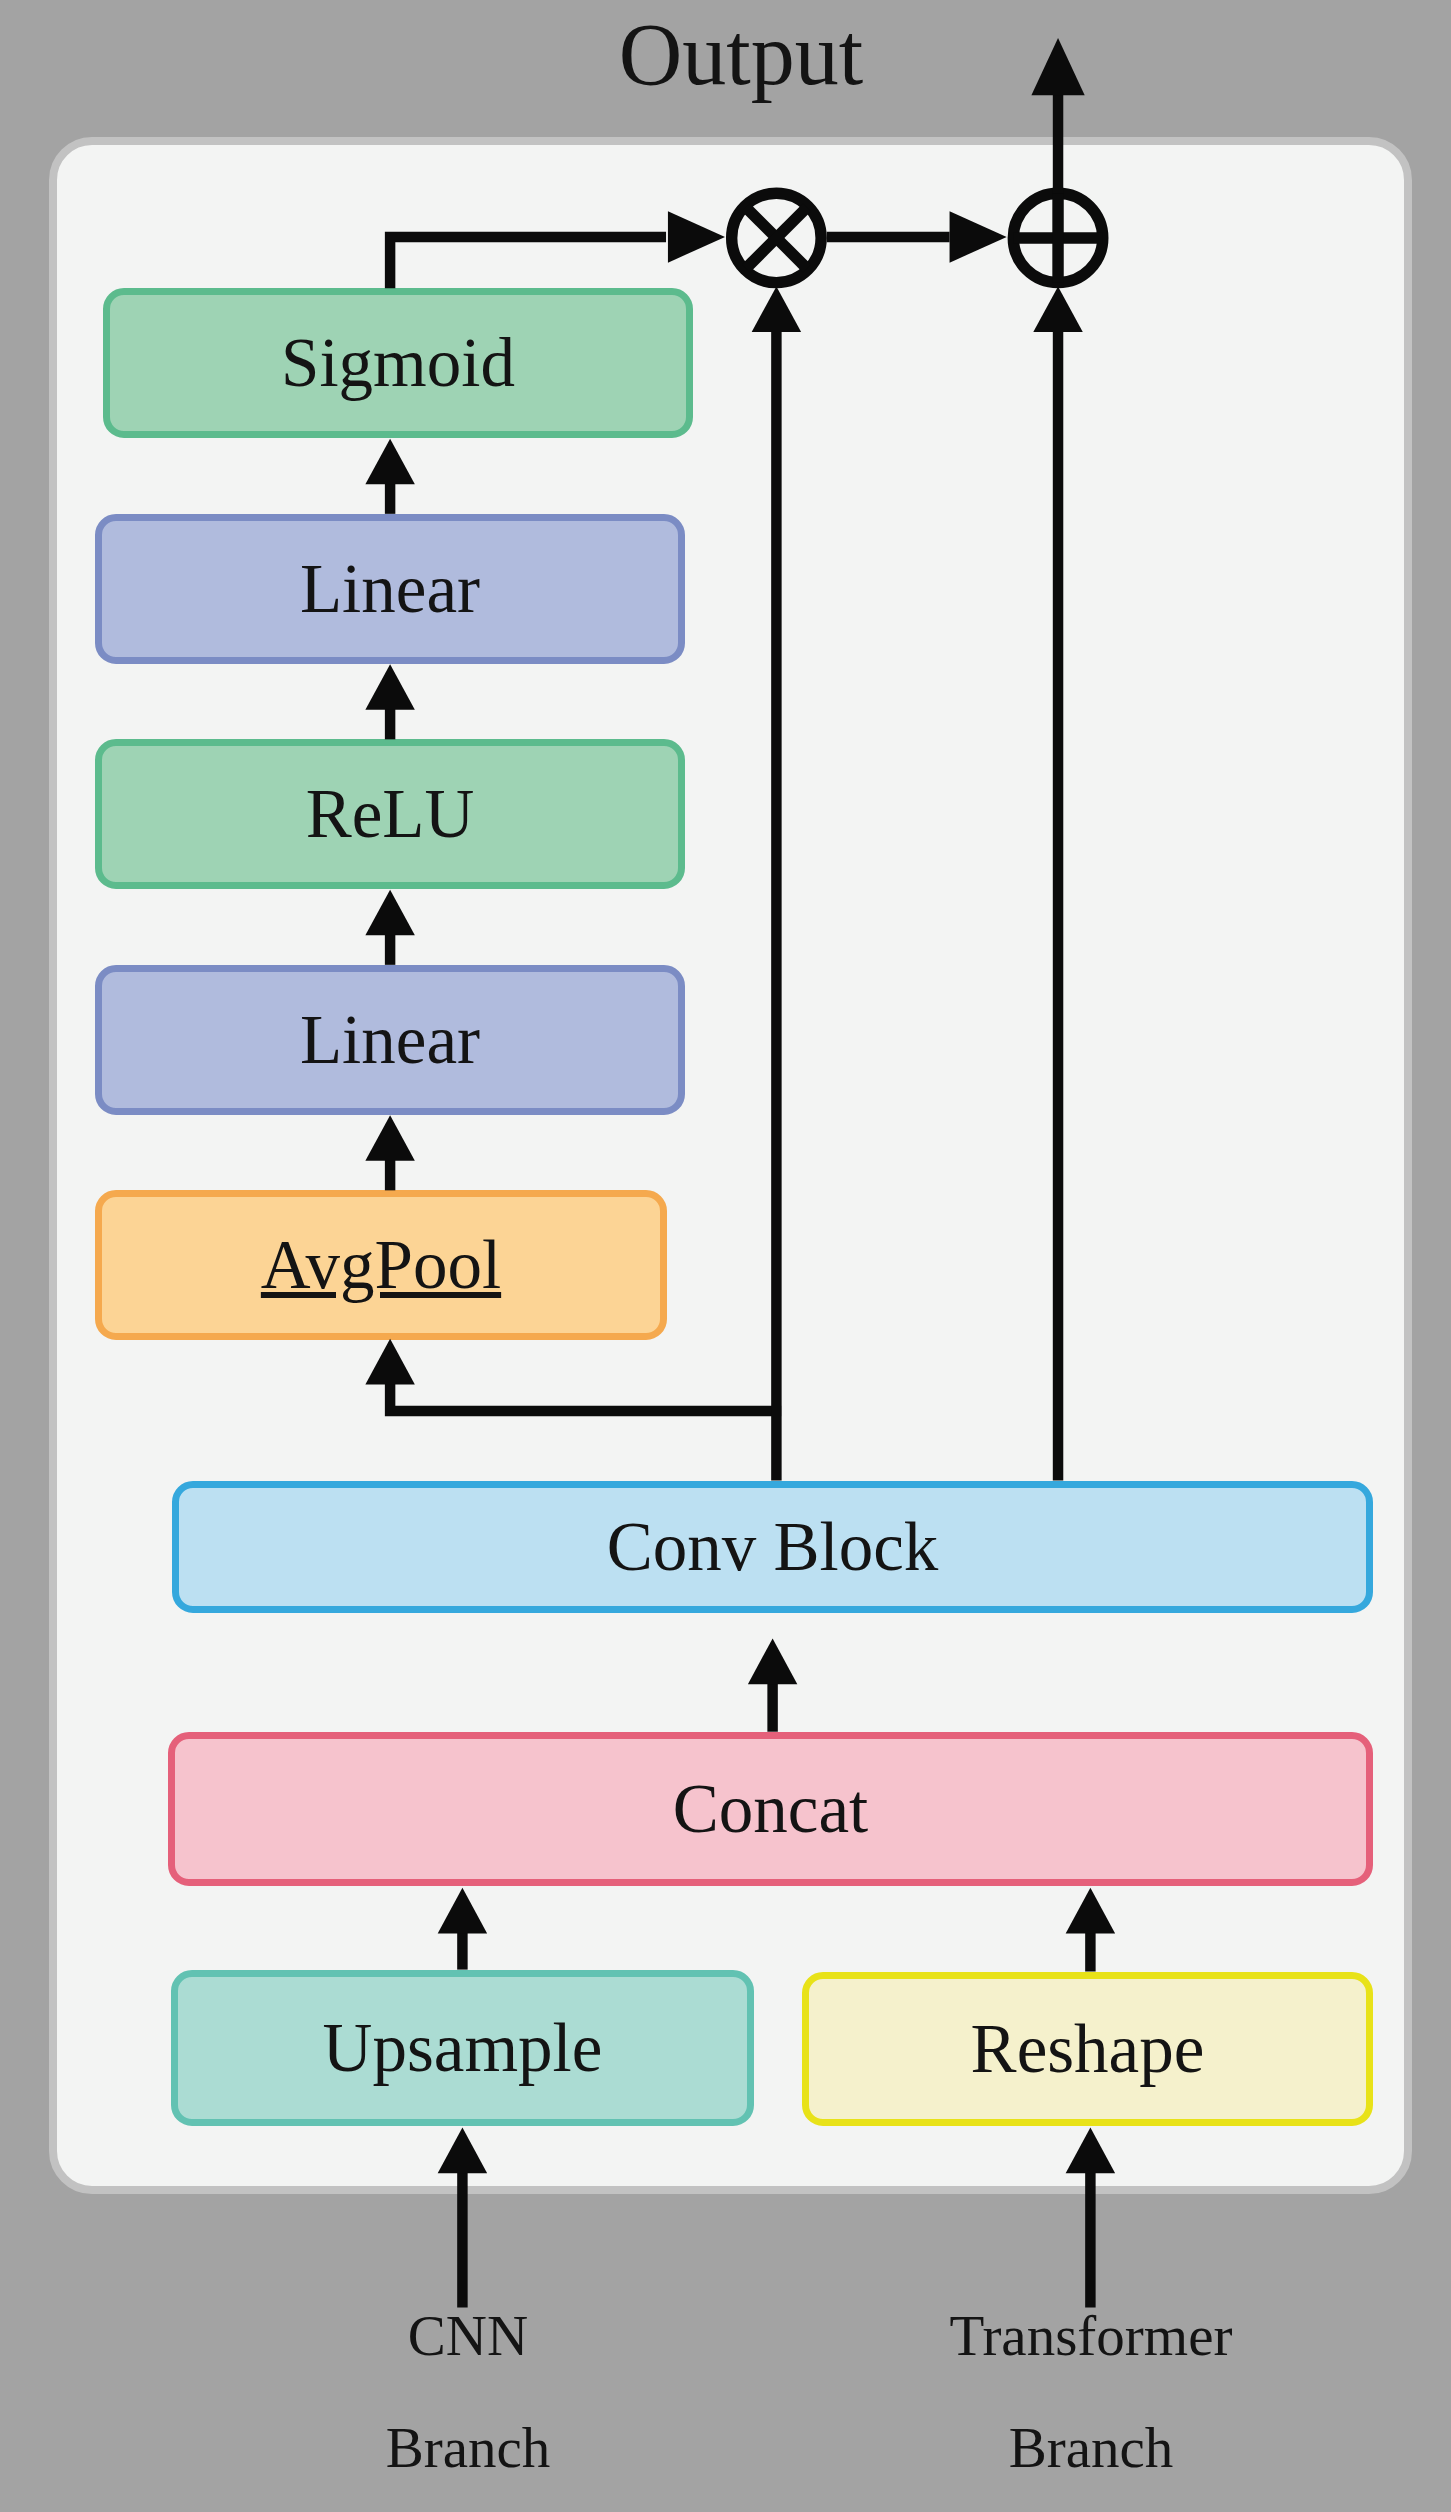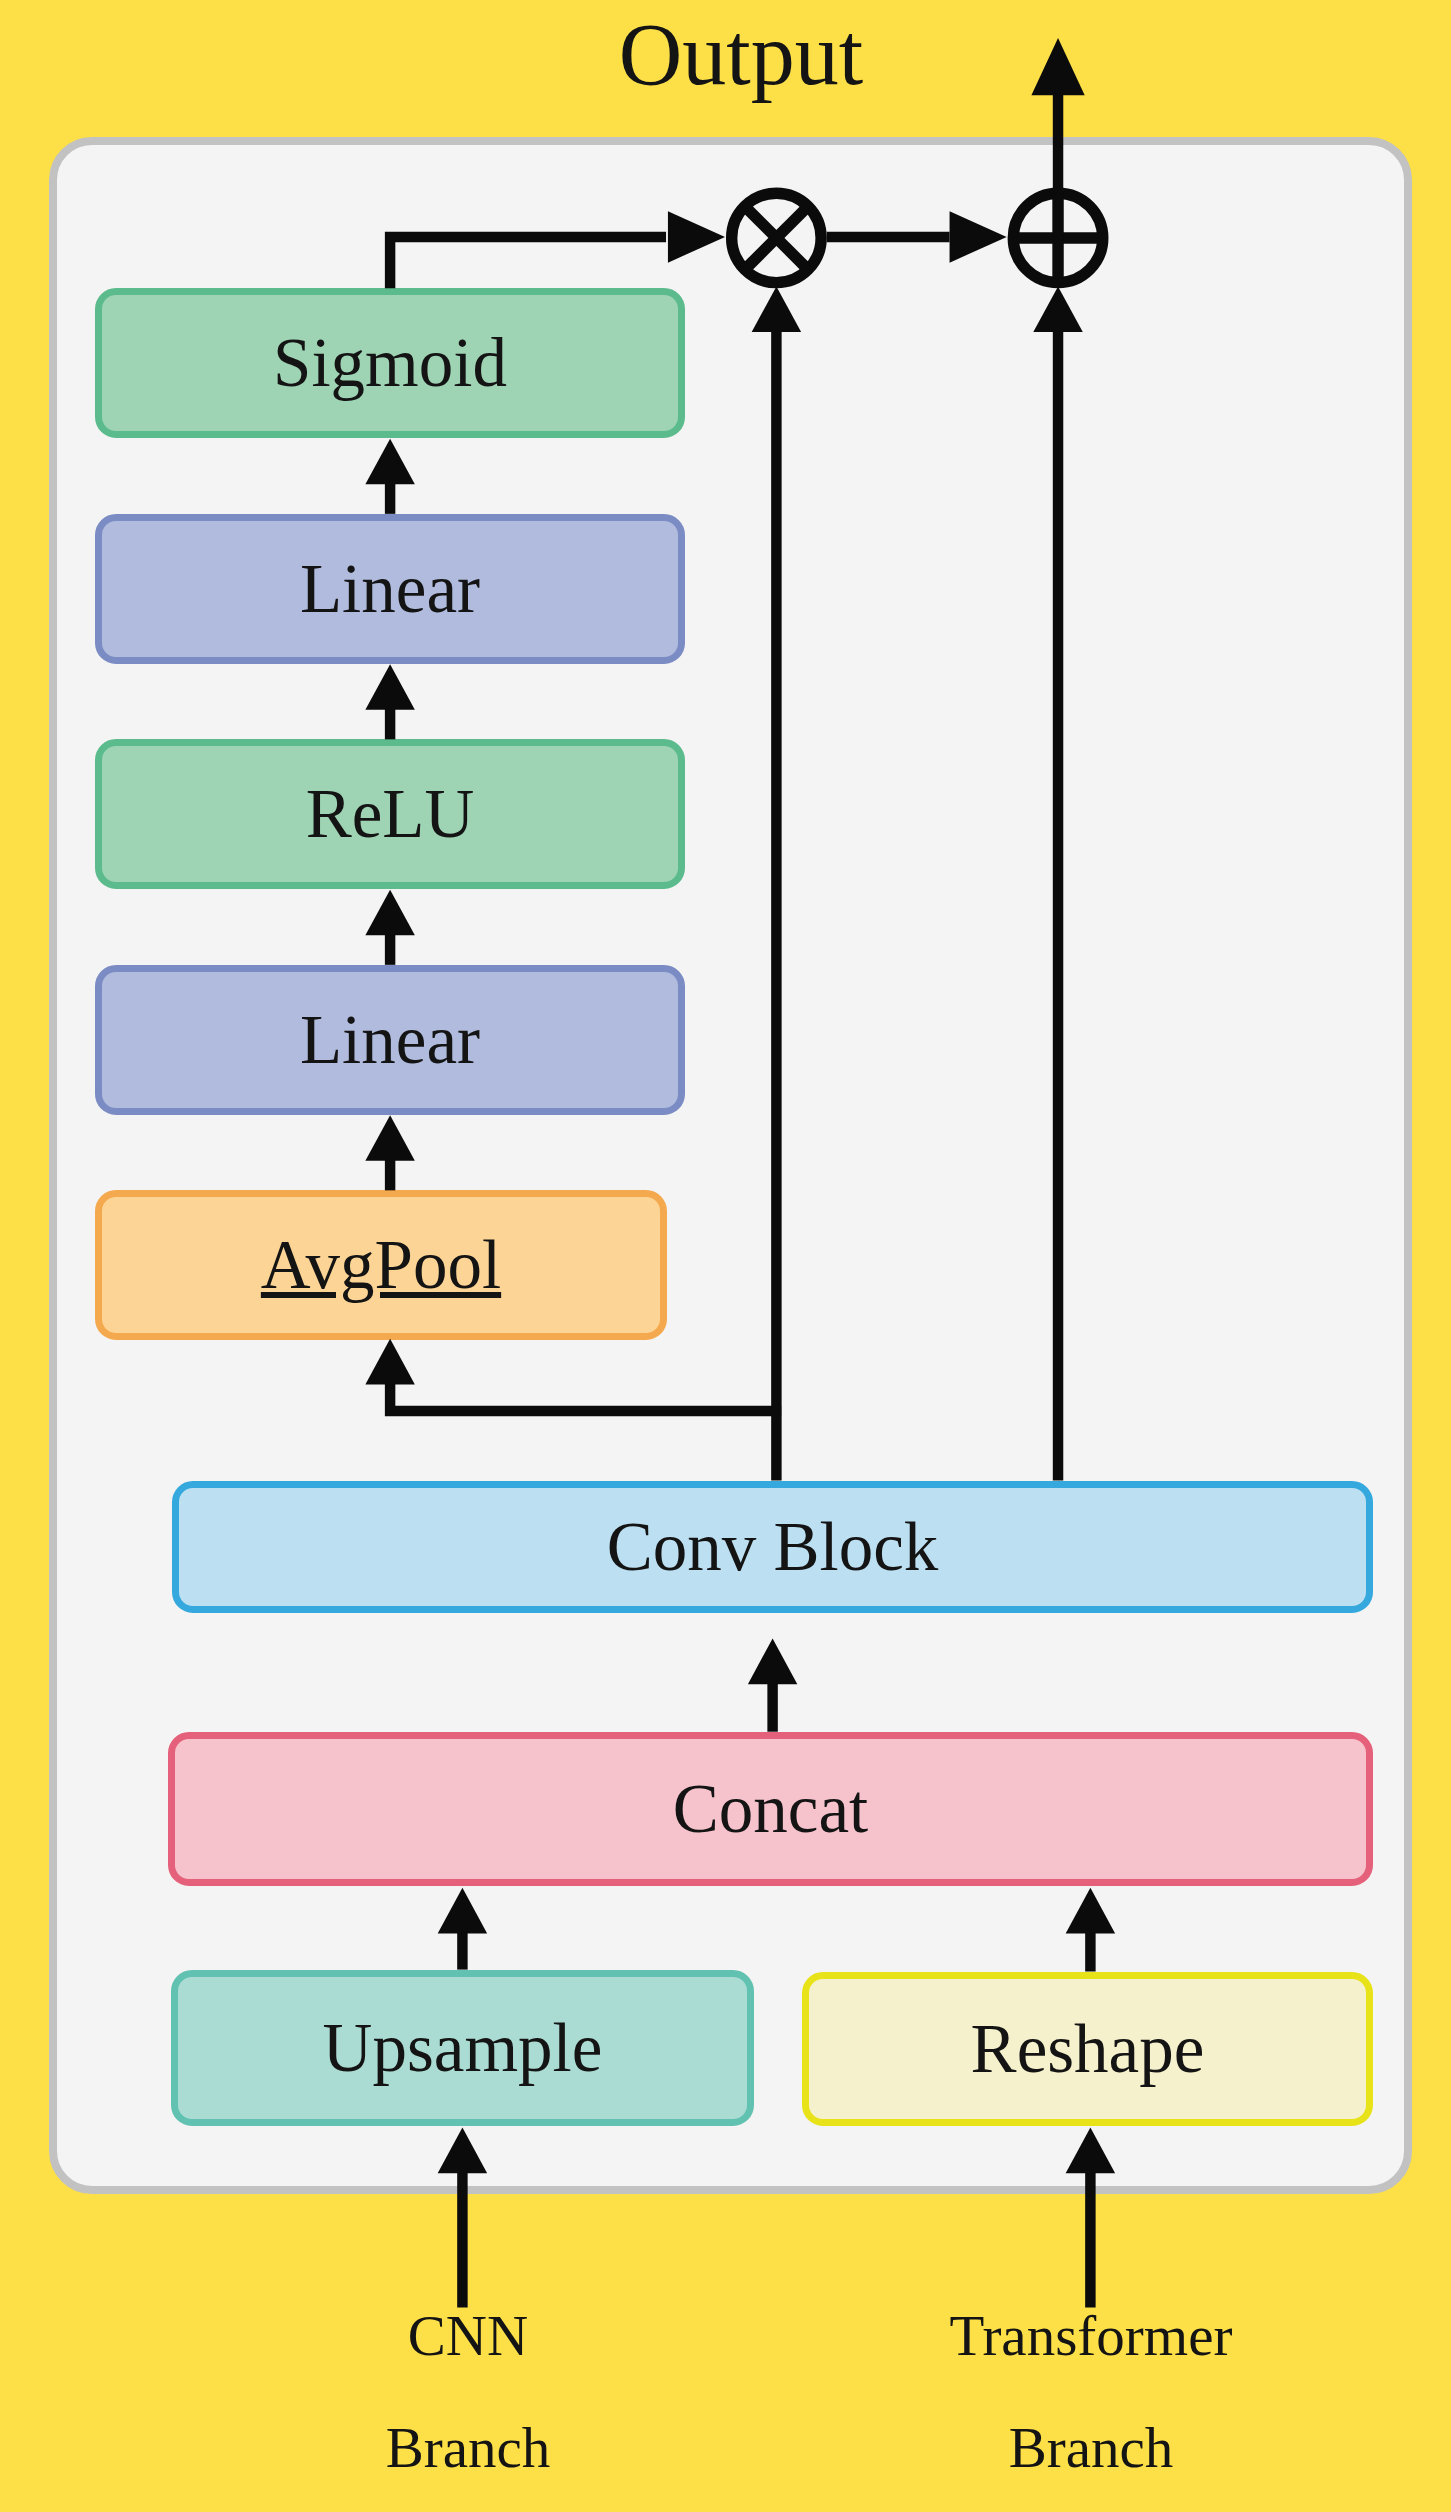--- a/index.html
+++ b/index.html
@@ -1,31 +1,31 @@
 <!DOCTYPE html>
 <html style="--line-color: #0b0b0b;font-size:15px"><head>
 <meta charset="utf-8">
 <style>
   :root { --line-color:#0b0b0b; }
   * { margin:0; padding:0; box-sizing:border-box; }
   html,body { width:1451px; height:2512px; background:#ffffff;
               font-family:"Liberation Serif","DejaVu Serif",serif; }
-  #canvas { position:relative; width:1451px; height:2512px; background:#fde047; overflow:hidden;padding-left:20px; }
+  #canvas { position:relative; width:1451px; height:2512px; background:#a3a3a3; overflow:hidden;padding-left:20px; }
 
   .free-label { position:absolute; transform:translateX(-50%); color:#141414;
                 text-align:center; white-space:nowrap; }
   #output-label { top:1.9px; left:741px; font-size:88px; line-height:105px; }
 
   #module-container { position:absolute; left:49px; top:137px; width:1363px; height:2057px;
                       background:#f3f4f3; border:8.6px solid #c2c2c2; border-radius:43px; }
 
   .block { position:absolute; border:7.6px solid #888; border-radius:21px;
            display:flex; align-items:center; justify-content:center;
            color:#141414; font-size:69px; }
-  #block-sigmoid  { left:95px; top:288px;  width:590px;  height:150px; }
+  #block-sigmoid  { left:103px; top:288px;  width:590px;  height:150px; }
   #block-linear-1 { left:95px; top:514px;  width:590px;  height:150px; }
   #block-relu     { left:95px; top:739px;  width:590px;  height:150px;text-align:right; }
   #block-linear-2 { left:95px; top:965px; width:590px;  height:150px; }
   #block-avgpool  { left:95px; top:1190px; width:572px;  height:150px;text-decoration:underline; }
   #block-conv     { left:172px; top:1481px; width:1201px; height:132px; }
   #block-concat   { left:168px; top:1732px; width:1205px; height:154px; }
   #block-upsample { left:171px; top:1970px; width:583px;  height:156px; }
   #block-reshape  { left:802px; top:1972px; width:571px;  height:154px; }
 
   .branch-label { top:2280px; font-size:57px; line-height:112px; }

